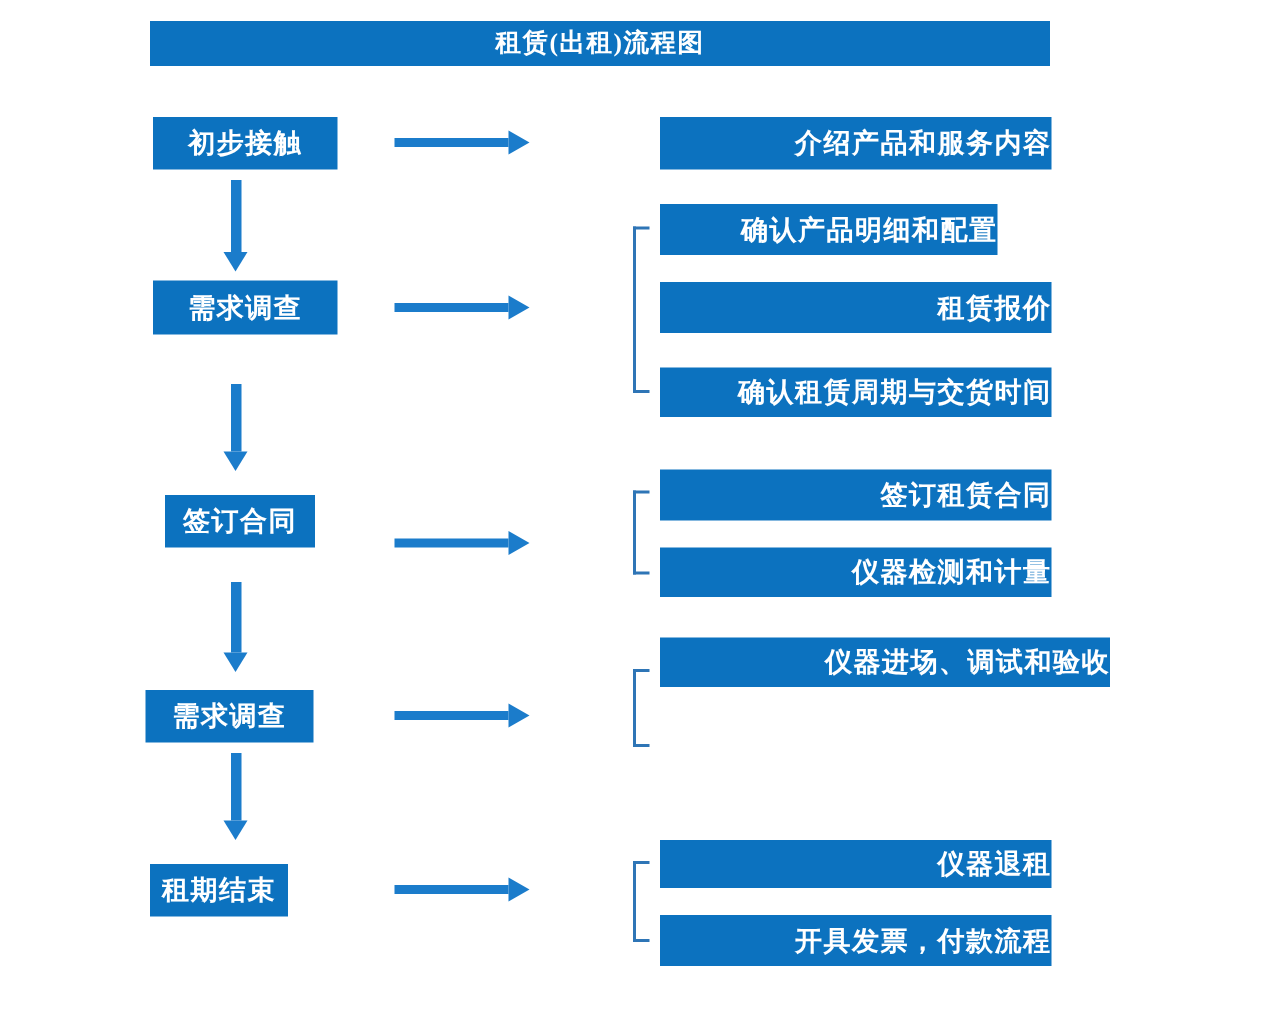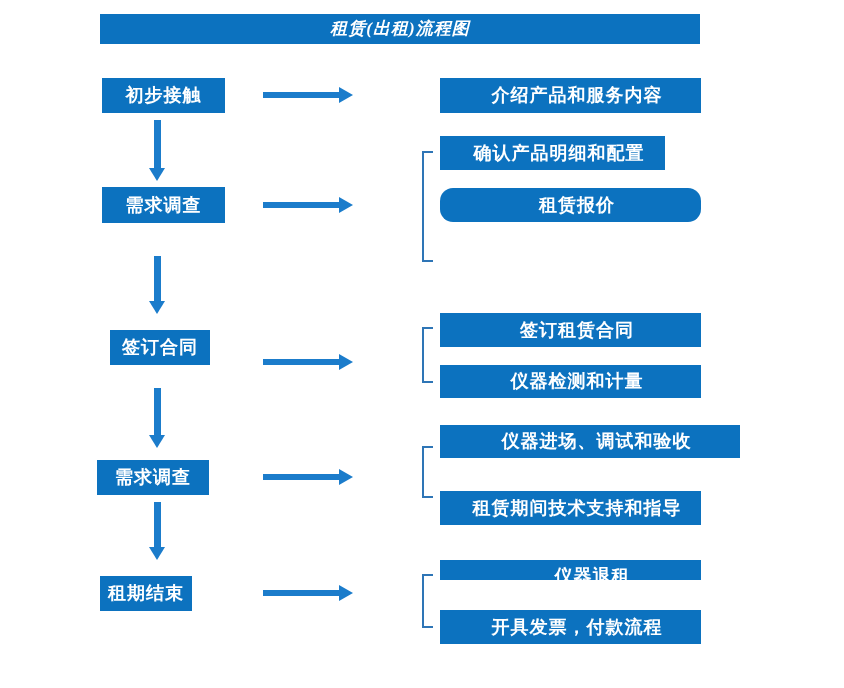--- a/index.html
+++ b/index.html
@@ -34,21 +34,21 @@
     position:absolute;
     background:var(--box);
     color:var(--text);
     font-weight:bold;
     font-size:18px;
     letter-spacing:1px;
     white-space:nowrap;
     overflow:hidden;
   }
   .leftbox{text-align:center;}
-  .rightbox{text-align:center;padding-left:13px;box-sizing:border-box;}
+  .rightbox{text-align:right;padding-left:13px;box-sizing:border-box;}
   .hshaft{position:absolute;height:6px;background:var(--arrow);}
   .hhead{
     position:absolute;width:0;height:0;
     border-top:8px solid transparent;
     border-bottom:8px solid transparent;
     border-left:14px solid var(--arrow);
   }
   .vshaft{position:absolute;width:7px;background:var(--arrow);}
   .vhead{
     position:absolute;width:0;height:0;
@@ -63,21 +63,21 @@
     border-top:2px solid var(--bracket);
     border-bottom:2px solid var(--bracket);
     box-sizing:border-box;
   }
 </style>
 </head>
 <body>
 
 <div class="canvas">
 
-  <div class="titlebar" style="left:100px;top:14px;width:600px;height:30px;line-height:30px;font-style:italic;">租赁(出租)流程图</div>
+  <div class="titlebar" style="left:100px;top:14px;width:600px;height:30px;line-height:30px;">租赁(出租)流程图</div>
 
   <div class="box leftbox" style="left:102px;top:187px;width:123px;height:36px;line-height:36px;">需求调查</div>
   <div class="box leftbox" style="left:102px;top:78px;width:123px;height:35px;line-height:35px;">初步接触</div>
   <div class="box leftbox" style="left:110px;top:330px;width:100px;height:35px;line-height:35px;">签订合同</div>
   <div class="box leftbox" style="left:97px;top:460px;width:112px;height:35px;line-height:35px;">需求调查</div>
   <div class="box leftbox" style="left:100px;top:576px;width:92px;height:35px;line-height:35px;">租期结束</div>
 
   <div>
     <div class="vshaft" style="left:154px;top:120px;height:48px;"></div>
     <div class="vhead" style="left:149px;top:168px;"></div>
@@ -116,21 +116,21 @@
     <div class="hhead" style="left:339px;top:585px;"></div>
   </div>
 
   <div class="bracket" style="left:422px;top:151px;height:111px;"></div>
   <div class="bracket" style="left:422px;top:327px;height:56px;"></div>
   <div class="bracket" style="left:422px;top:446px;height:52px;"></div>
   <div class="bracket" style="left:422px;top:574px;height:54px;"></div>
 
   <div class="box rightbox" style="left:440px;top:78px;width:261px;height:35px;line-height:35px;">介绍产品和服务内容</div>
   <div class="box rightbox" style="left:440px;top:136px;width:225px;height:34px;line-height:34px;">确认产品明细和配置</div>
-  <div class="box rightbox" style="left:440px;top:188px;width:261px;height:34px;line-height:34px;border-radius:13px;">租赁报价</div>
+  <div class="box rightbox" style="left:440px;top:188px;width:261px;height:34px;line-height:34px;">租赁报价</div>
+  <div class="box rightbox" style="left:440px;top:245px;width:261px;height:33px;line-height:33px;">确认租赁周期与交货时间</div>
   <div class="box rightbox" style="left:440px;top:313px;width:261px;height:34px;line-height:34px;">签订租赁合同</div>
   <div class="box rightbox" style="left:440px;top:365px;width:261px;height:33px;line-height:33px;">仪器检测和计量</div>
   <div class="box rightbox" style="left:440px;top:425px;width:300px;height:33px;line-height:33px;">仪器进场、调试和验收</div>
-  <div class="box rightbox" style="left:440px;top:491px;width:261px;height:34px;line-height:34px;">租赁期间技术支持和指导</div>
-  <div class="box rightbox" style="left:440px;top:560px;width:261px;height:20px;line-height:32px;padding-left:44px;">仪器退租</div>
+  <div class="box rightbox" style="left:440px;top:560px;width:261px;height:32px;line-height:32px;padding-left:44px;">仪器退租</div>
   <div class="box rightbox" style="left:440px;top:610px;width:261px;height:34px;line-height:34px;">开具发票，付款流程</div>
 
 </div>
 
 </body></html>

